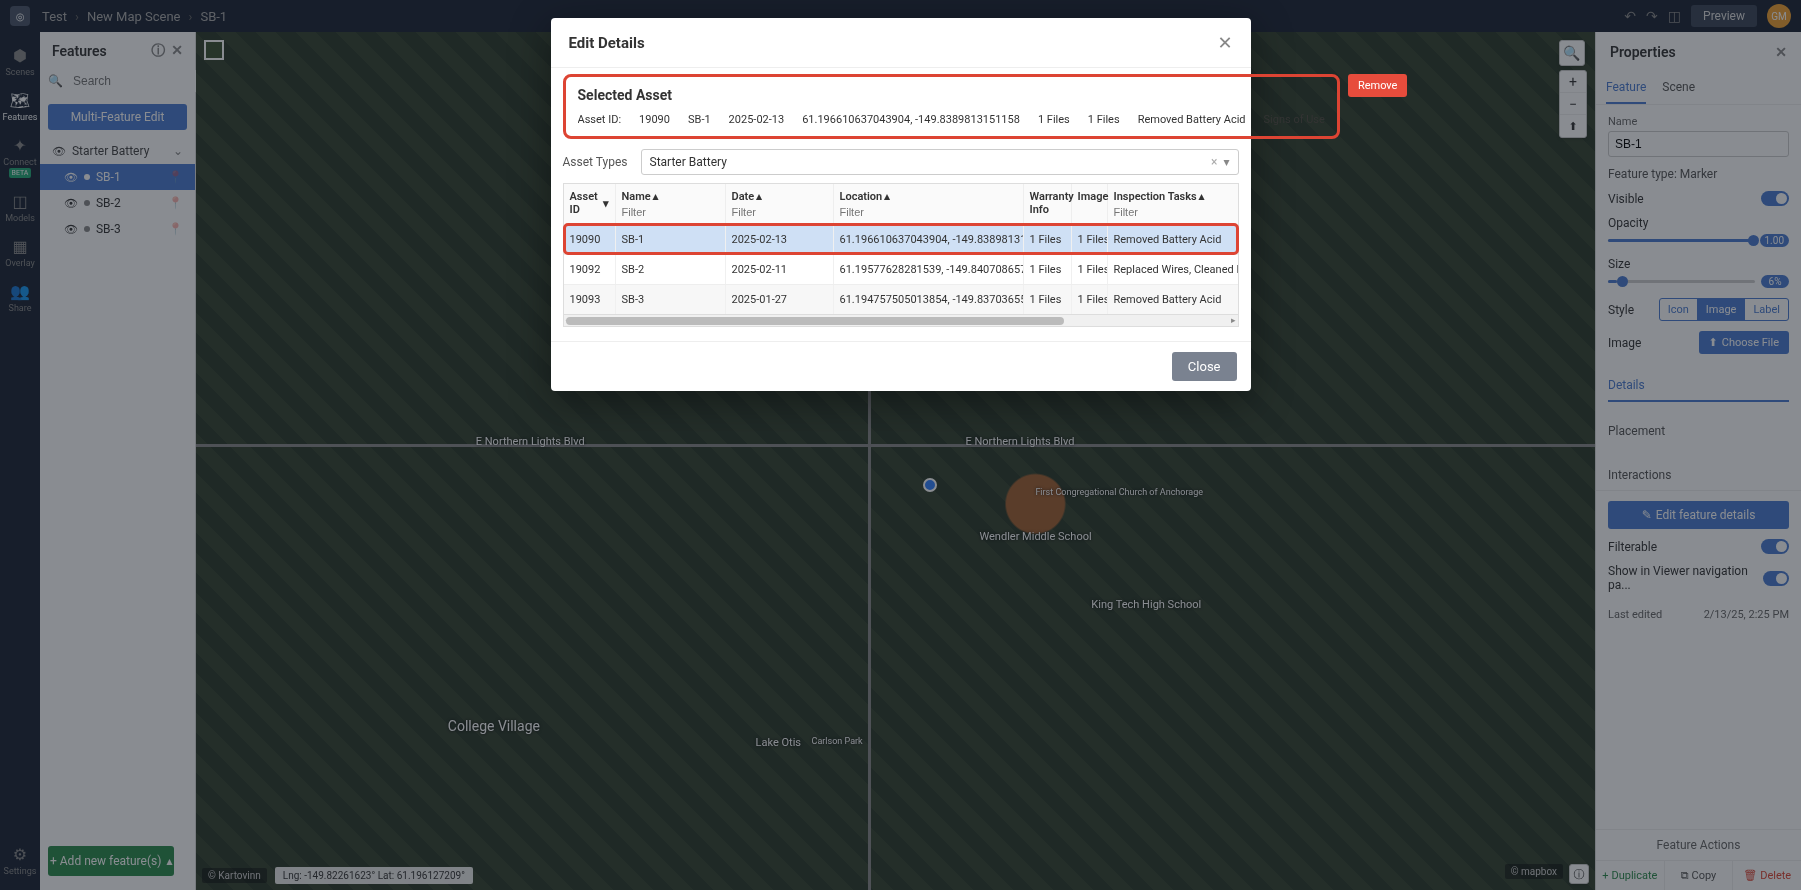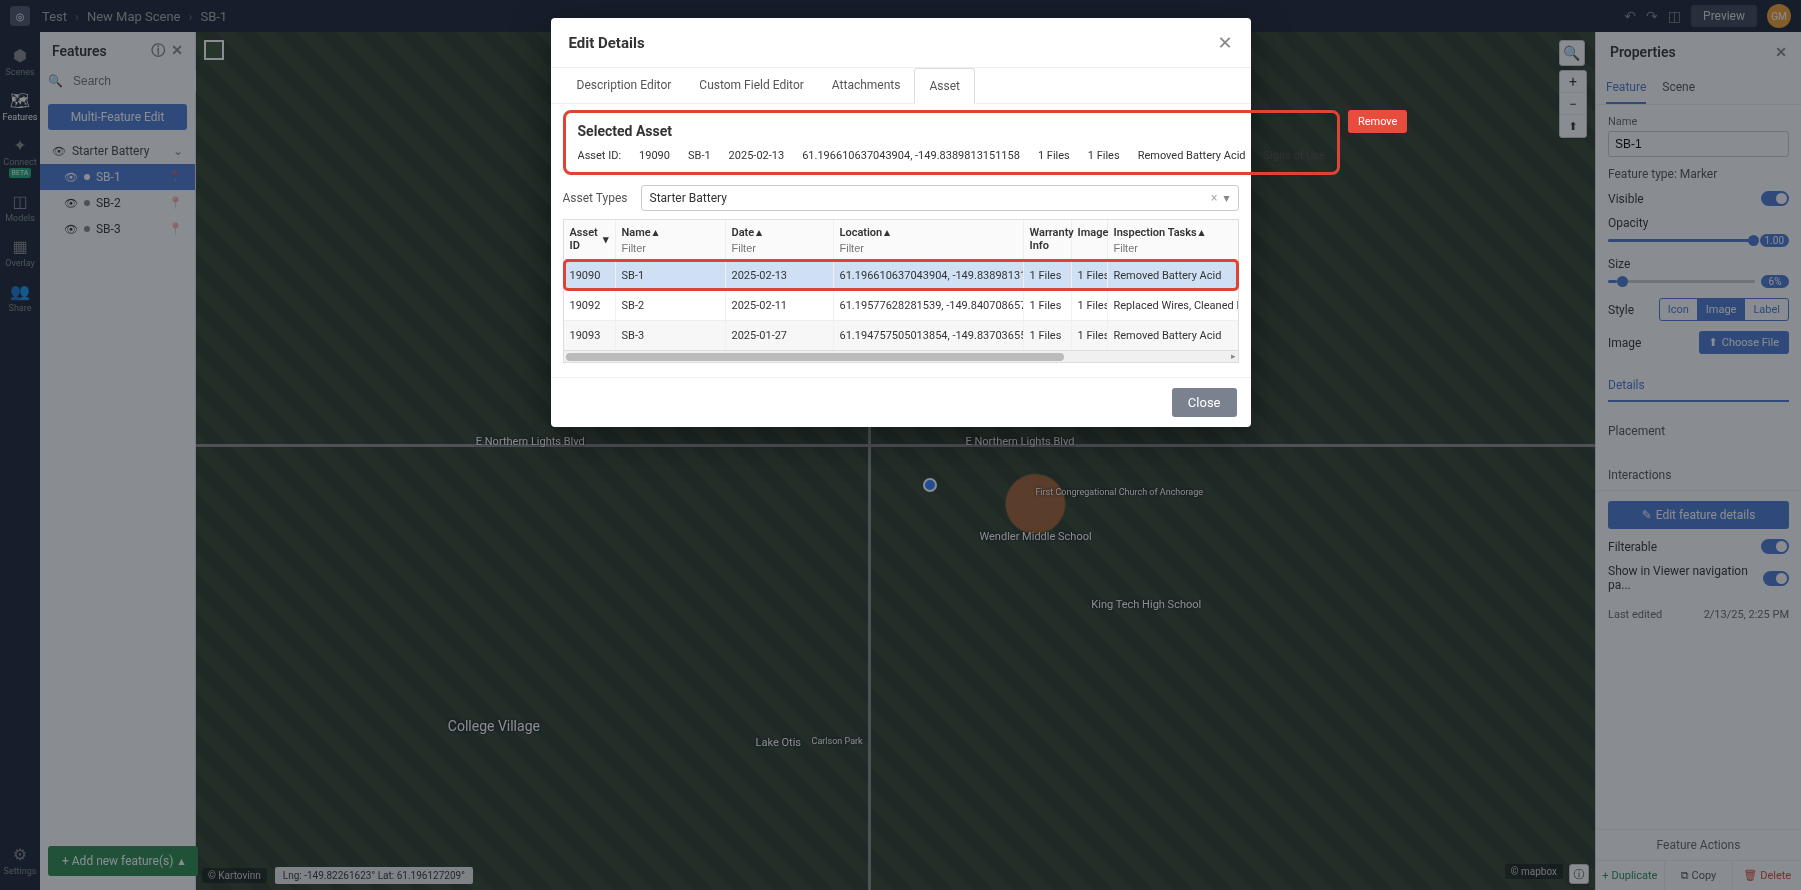--- a/index.html
+++ b/index.html
@@ -140,21 +140,21 @@
 .edit-details-btn { background:#4a7bd0; color:#fff; text-align:center; padding:7px; border-radius:3px; font-size:12px; cursor:pointer; display:flex;align-items:center;justify-content:center;gap:4px; }
 .last-edited { display:flex; justify-content:space-between; font-size:11px; color:#666; margin-top:6px; }
 .feature-actions { margin-top:auto; border-top:1px solid #eee; }
 .fa-title { text-align:center; padding:8px; color:#666; font-size:12px; }
 .fa-btns { display:flex; border-top:1px solid #eee; }
 .fa-btn { flex:1; padding:8px 4px; text-align:center; font-size:11px; cursor:pointer; border-right:1px solid #eee; display:flex;align-items:center;justify-content:center;gap:3px; }
 .fa-btn:last-child{border-right:none;}
 .fa-btn.dup{color:#2a8a4a;} .fa-btn.copy{color:#555;} .fa-btn.del{color:#d43;}
 
 .add-feature-wrap { position:absolute; bottom:14px; left:48px; z-index:2; }
-.add-feature { background:#2a8a4a; color:#fff; padding:8px 14px; border-radius:3px; font-size:12px; cursor:pointer; display:inline-flex;align-items:center;gap:5px; }
+.add-feature { background:#2a8a4a; color:#fff; padding:8px 2px; border-radius:3px; font-size:12px; cursor:pointer; display:inline-flex;align-items:center;gap:5px; }
 </style>
 </head>
 <body>
 
 <div class="topbar">
   <div class="logo">◎</div>
   <div class="breadcrumb">
     <span>Test</span>
     <span class="sep">›</span>
     <span>New Map Scene</span>
@@ -359,26 +359,20 @@
       <span>▴</span>
   </div>
 </div>
 
 <div class="dimmer"></div>
 <div class="modal">
   <div class="modal-header">
     <h3>Edit Details</h3>
     <span class="modal-close">✕</span>
   </div>
-  <div class="modal-tabs">
-    <div class="modal-tab">Description Editor</div>
-    <div class="modal-tab">Custom Field Editor</div>
-    <div class="modal-tab">Attachments</div>
-    <div class="modal-tab active">Asset</div>
-  </div>
   <div class="modal-body">
     <div class="selected-wrapper">
       <div class="selected-asset-box">
         <h4>Selected Asset</h4>
         <div class="sa-row">
           <span>Asset ID:</span>
           <span>19090</span>
           <span>SB-1</span>
           <span>2025-02-13</span>
           <span>61.196610637043904, -149.8389813151158</span>

